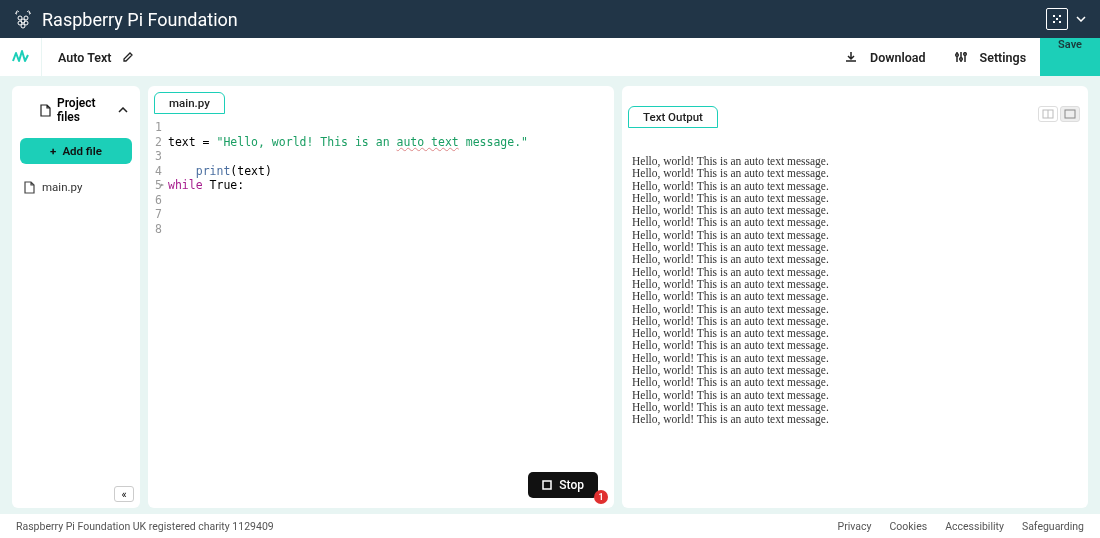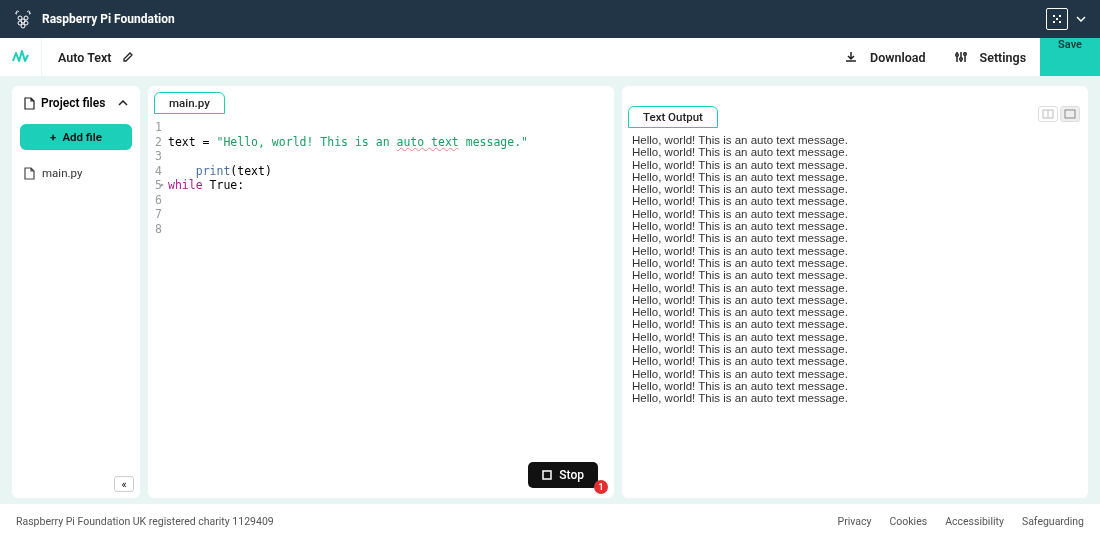--- a/index.html
+++ b/index.html
@@ -2,38 +2,38 @@
 <html><head>
 <meta charset="utf-8">
 <style>
   * { box-sizing: border-box; margin: 0; padding: 0; }
   html, body { width: 1100px; height: 538px; font-family: -apple-system, BlinkMacSystemFont, "Segoe UI", Roboto, sans-serif; overflow: hidden; }
   body { background: #e8f5f3; display: flex; flex-direction: column; }
 
   
   .topbar { background: #213547; height: 38px; display: flex; align-items: center; padding: 0 14px; color: #fff; justify-content: space-between; }
   .topbar-left { display: flex; align-items: center; gap: 10px; }
-  .topbar-title { font-size: 12px; font-weight: 700; }
+  .topbar-title { font-size: 18px; font-weight: 400; }
   .topbar-right { display: flex; align-items: center; gap: 8px; }
   .user-box { width: 22px; height: 22px; border: 1.5px solid #fff; border-radius: 2px; display: flex; align-items: center; justify-content: center; }
 
   
   .toolbar { background: #fff; height: 38px; display: flex; align-items: stretch; }
   .toolbar-logo { width: 42px; background: #fff; display: flex; align-items: center; justify-content: center; border-right: 1px solid #e8f5f3; }
   .toolbar-name { display: flex; align-items: center; gap: 10px; padding: 0 16px; font-size: 12.5px; font-weight: 600; color: #222; }
   .toolbar-spacer { flex: 1; }
   .toolbar-btn { display: flex; align-items: center; gap: 12px; padding: 0 14px; font-size: 12.5px; font-weight: 600; color: #222; cursor: pointer; }
   .toolbar-save { background: #1ccfb8; color: #1a3a3a; padding: 0 18px; display: flex; align-items: flex-start; font-size: 11px; font-weight: 600; cursor: pointer; }
 
   
   .main { flex: 1; display: flex; gap: 8px; padding: 10px 12px 6px 12px; min-height: 0; }
 
   
   .sidebar { width: 128px; background: #fff; border-radius: 6px; display: flex; flex-direction: column; position: relative; }
-  .sidebar-head { display: flex; align-items: center; justify-content: space-between; padding: 10px 12px; font-size: 12px; font-weight: 600; }
+  .sidebar-head { display: flex; align-items: center; justify-content: space-between; padding: 10px 12px; font-size: 12px; font-weight: 600; margin-left: 16px; }
   .sidebar-head-left { display: flex; align-items: center; gap: 6px; }
   .add-file-btn { margin: 4px 8px 8px 8px; background: #1ccfb8; border-radius: 6px; height: 26px; display: flex; align-items: center; justify-content: center; gap: 6px; font-size: 11.5px; font-weight: 600; color: #111; cursor: pointer; }
   .file-item { padding: 8px 12px; display: flex; align-items: center; gap: 7px; font-size: 11.5px; color: #333; cursor: pointer; }
   .sidebar-collapse { position: absolute; bottom: 6px; right: 6px; width: 20px; height: 16px; border: 1px solid #ccc; border-radius: 3px; display: flex; align-items: center; justify-content: center; font-size: 11px; cursor: pointer; background:#fff;}
 
   
   .editor-panel { flex: 1; background: #fff; border-radius: 6px; display: flex; flex-direction: column; min-width: 0; position: relative; }
   .panel-tabs { display: flex; padding: 6px 6px 0 6px; }
   .tab { border: 1.5px solid #1ccfb8; border-radius: 6px 6px 0 0; padding: 3px 14px; font-size: 11.5px; font-weight: 500; background:#fff; color:#222; }
   .editor-body { flex: 1; display: flex; font-family: "Menlo","Consolas",monospace; font-size: 11.5px; line-height: 14.5px; padding: 6px 0 0 0; overflow: hidden; }
@@ -51,24 +51,24 @@
   .fold-arrow { position:absolute; left:-8px; top:58px; font-size:8px; color:#999; }
   .stop-btn { position: absolute; bottom: 10px; right: 16px; background: #111; color: #fff; border-radius: 5px; padding: 6px 14px; display: flex; align-items: center; gap: 7px; font-size: 12px; font-weight:500; cursor: pointer; margin-left: 36px; }
   .notif-badge { position: absolute; bottom: 4px; right: 6px; width: 14px; height: 14px; background: #e03030; border-radius: 50%; color: #fff; font-size: 9px; display: flex; align-items: center; justify-content: center; font-weight:600;}
 
   
   .output-panel { flex: 1; background: #fff; border-radius: 6px; display: flex; flex-direction: column; min-width: 0; }
   .output-head { display: flex; align-items: flex-start; justify-content: space-between; padding: 20px 8px 0 6px; }
   .view-toggle { display:flex; gap:2px; }
   .view-btn { width:20px; height:16px; border:1px solid #ddd; border-radius:3px; background:#fff; display:flex; align-items:center; justify-content:center; cursor:pointer; }
   .view-btn.active { background:#eee; }
-  .output-body { flex:1; padding: 6px 10px; font-family: Liberation Sans, sans-serif; font-size: 11.5px; line-height: 12.3px; color:#333; overflow:hidden; white-space: pre; }
-
-  
-  .footer { height: 34px; background: #fff; display: flex; align-items: center; justify-content: space-between; padding: 8px 16px; font-size: 10.5px; color: #555; }
+  .output-body { flex:1; padding: 6px 10px; font-family: Liberation Serif, serif; font-size: 11.5px; line-height: 12.3px; color:#333; overflow:hidden; white-space: pre; margin-top: 21px; }
+
+  
+  .footer { height: 24px; background: #fff; display: flex; align-items: center; justify-content: space-between; padding: 8px 16px; font-size: 10.5px; color: #555; }
   .footer-links { display:flex; gap: 18px; }
   .footer-links span { cursor:pointer; }
 
   svg { display:block; }
 </style>
 </head>
 <body>
 
 <div class="topbar">
   <div class="topbar-left">

